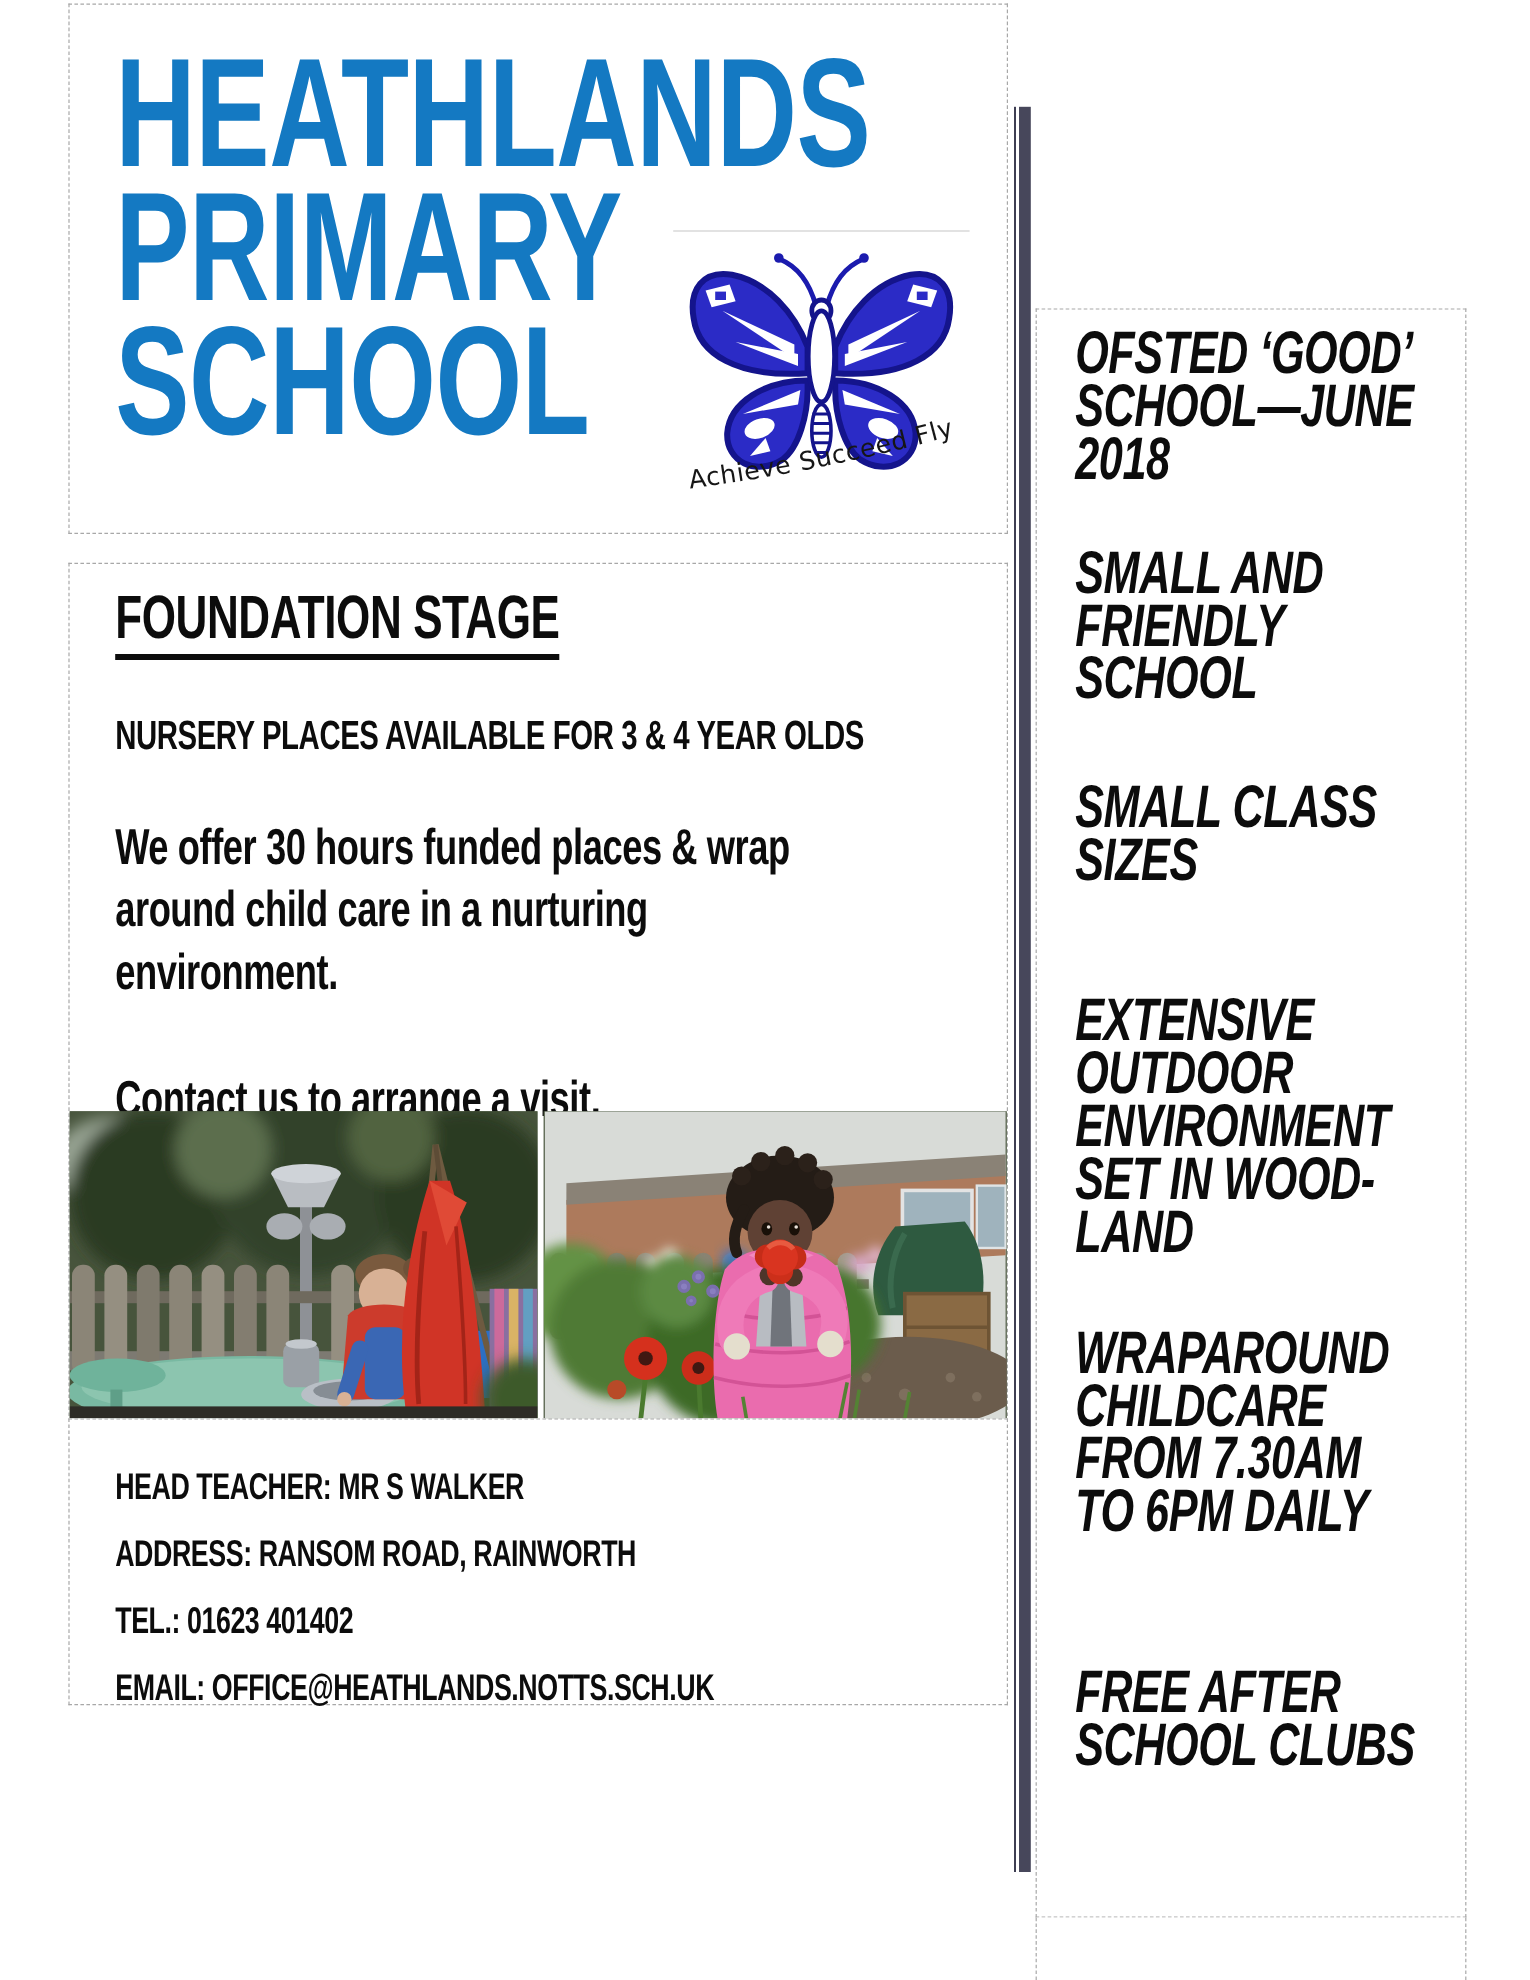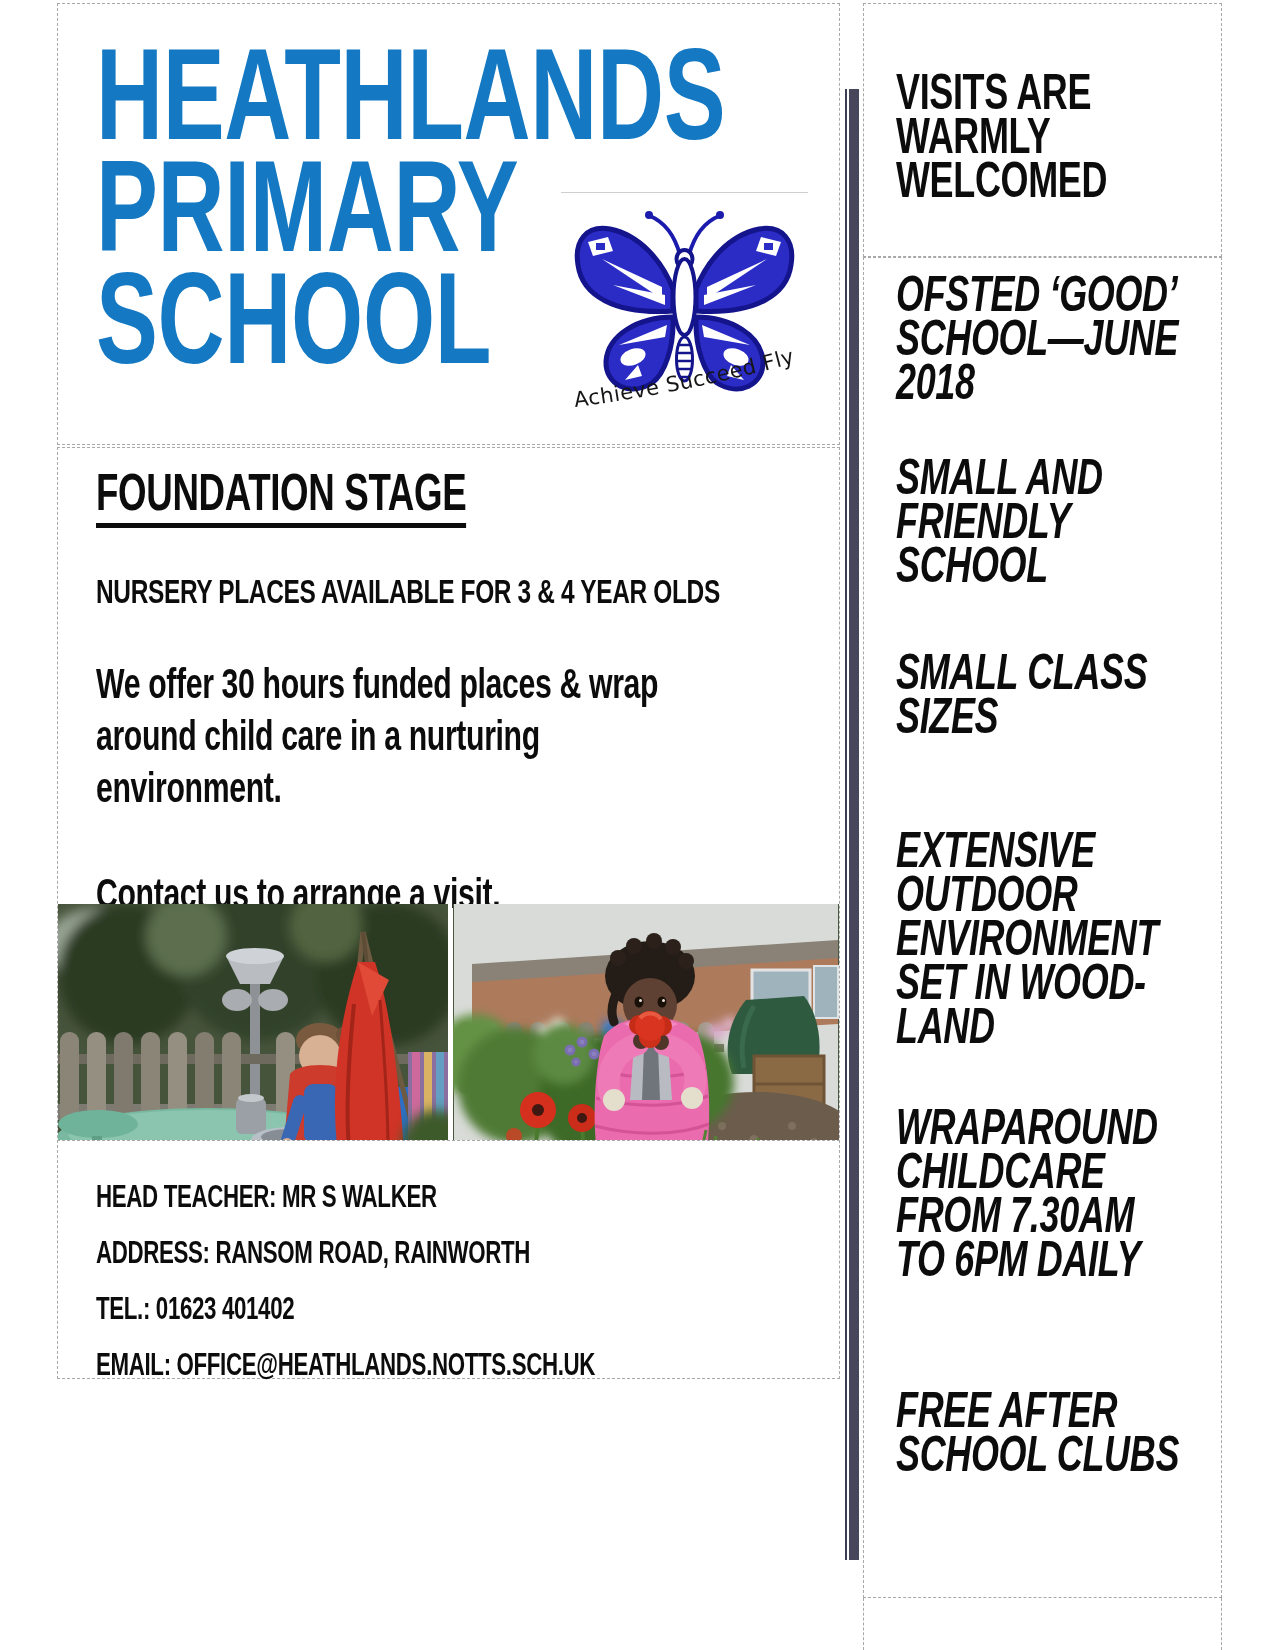--- a/index.html
+++ b/index.html
@@ -6,22 +6,22 @@
   .page{position:relative;width:1275px;height:1650px;background:#fff;overflow:hidden;
         font-family:"Liberation Sans",sans-serif;color:#0c0c0c;}
   .box{position:absolute;border:1px dashed #a8a8a8;box-sizing:border-box;background:#fff;}
   
   .cond{display:block;font-weight:700;transform:scaleX(0.72);transform-origin:0 0;width:138%;
         letter-spacing:-0.5px;}
   .ln{white-space:nowrap;}
 
   
   .box-title  {left:57px;top:3px;width:783px;height:442px;}
-  .box-content{left:57px;top:447px;width:783px;height:731px;}
-  .box-contact{left:57px;top:1140px;width:783px;height:239px;}
+  .box-content{left:57px;top:469px;width:783px;height:731px;}
+  .box-contact{left:57px;top:1182px;width:783px;height:239px;}
   .box-footer {left:57px;top:1421px;width:763px;height:131px;}
 
   .title{margin:34px 0 0 38px;font-size:129px;line-height:112px;color:#1479c2;}
 
   .logo{position:absolute;left:503px;top:188px;width:247px;height:237px;border-top:1px solid #cfcfcf;}
   .logo svg{display:block;width:100%;height:100%;}
 
   .fs-heading{margin:20px 0 0 38px;font-size:51px;line-height:50px;}
   .fs-heading .ul{display:inline-block;border-bottom:5px solid #0c0c0c;padding-bottom:5px;}
   .nursery{margin:46px 0 0 38px;font-size:34px;line-height:34px;}
@@ -353,29 +353,20 @@
       <div class="ln">HEAD TEACHER: MR S WALKER</div>
       <div class="ln">ADDRESS: RANSOM ROAD, RAINWORTH</div>
       <div class="ln">TEL.: 01623 401402</div>
       <div class="ln">EMAIL: OFFICE@HEATHLANDS.NOTTS.SCH.UK</div>
     </div>
   </section>
 
 
   <div class="divider"></div>
 
-  <section class="box side-1">
-    <div class="side-pad1">
-      <div class="side-item cond">
-        <div class="ln">VISITS ARE</div>
-        <div class="ln">WARMLY</div>
-        <div class="ln">WELCOMED</div>
-      </div>
-    </div>
-  </section>
 
   <section class="box side-2">
     <div class="side-pad2">
       <div class="side-item cond">
         <div class="ln">OFSTED ‘GOOD’</div>
         <div class="ln">SCHOOL—JUNE</div>
         <div class="ln">2018</div>
       </div>
       <div class="side-item cond">
         <div class="ln">SMALL AND</div>

